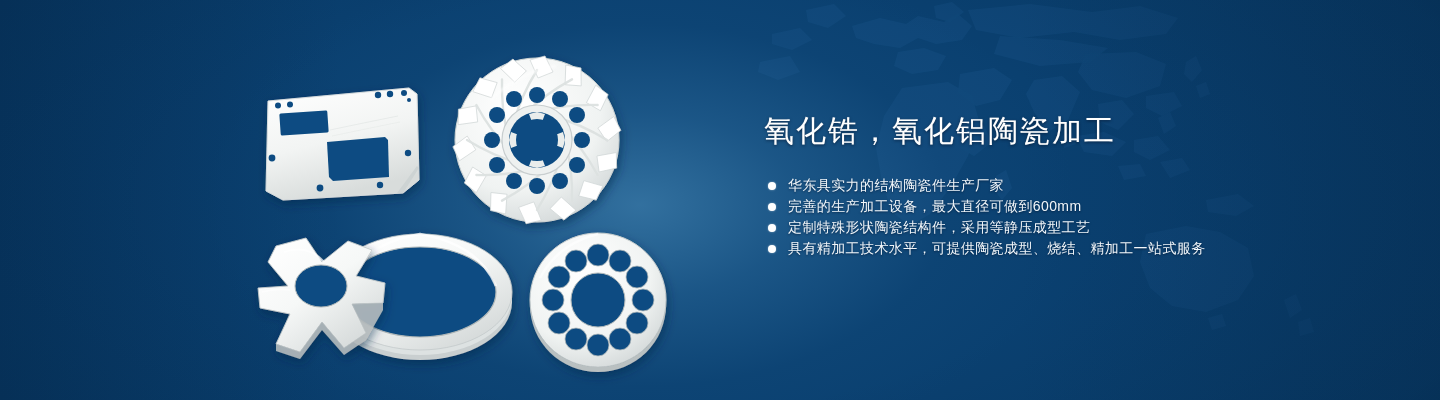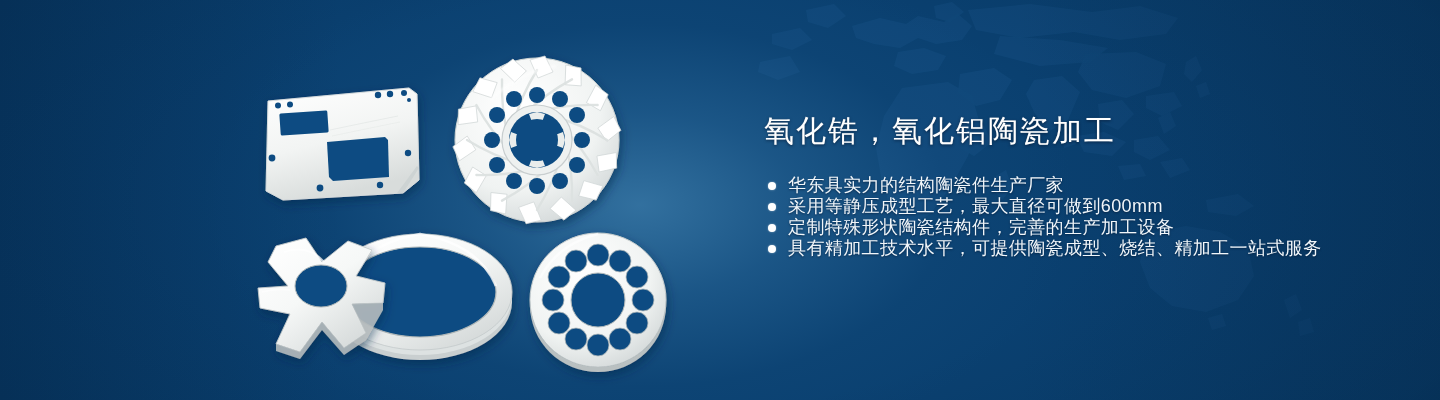--- a/index.html
+++ b/index.html
@@ -74,21 +74,21 @@
     text-shadow:0 1px 3px rgba(0,20,45,.75), 0 0 1px rgba(255,255,255,.35);
     white-space:nowrap;
   }
   .bullets {
     list-style:none;
     margin-top:25px;
   }
   .bullets li {
     position:relative;
     padding-left:24px;
-    font-size:18px;
+    font-size:14px;
     line-height:21px;
     color:#f1f6fa;
     letter-spacing:.4px;
     white-space:nowrap;
     text-shadow:0 1px 2px rgba(0,20,45,.6);
   }
   .dot {
     position:absolute;
     left:4px;
     top:7px;
@@ -397,25 +397,25 @@
   <div class="copy">
     <div class="headline">氧化锆，氧化铝陶瓷加工</div>
 
     <ul class="bullets">
       <li>
         <span class="dot"></span>
         <span>华东具实力的结构陶瓷件生产厂家</span>
       </li>
       <li>
         <span class="dot"></span>
-        <span>采用等静压成型工艺，最大直径可做到600mm</span>
+        <span>完善的生产加工设备，最大直径可做到600mm</span>
       </li>
       <li>
         <span class="dot"></span>
-        <span>定制特殊形状陶瓷结构件，完善的生产加工设备</span>
+        <span>定制特殊形状陶瓷结构件，采用等静压成型工艺</span>
       </li>
       <li>
         <span class="dot"></span>
         <span>具有精加工技术水平，可提供陶瓷成型、烧结、精加工一站式服务</span>
       </li>
     </ul>
   </div>
 
 </div>
 

